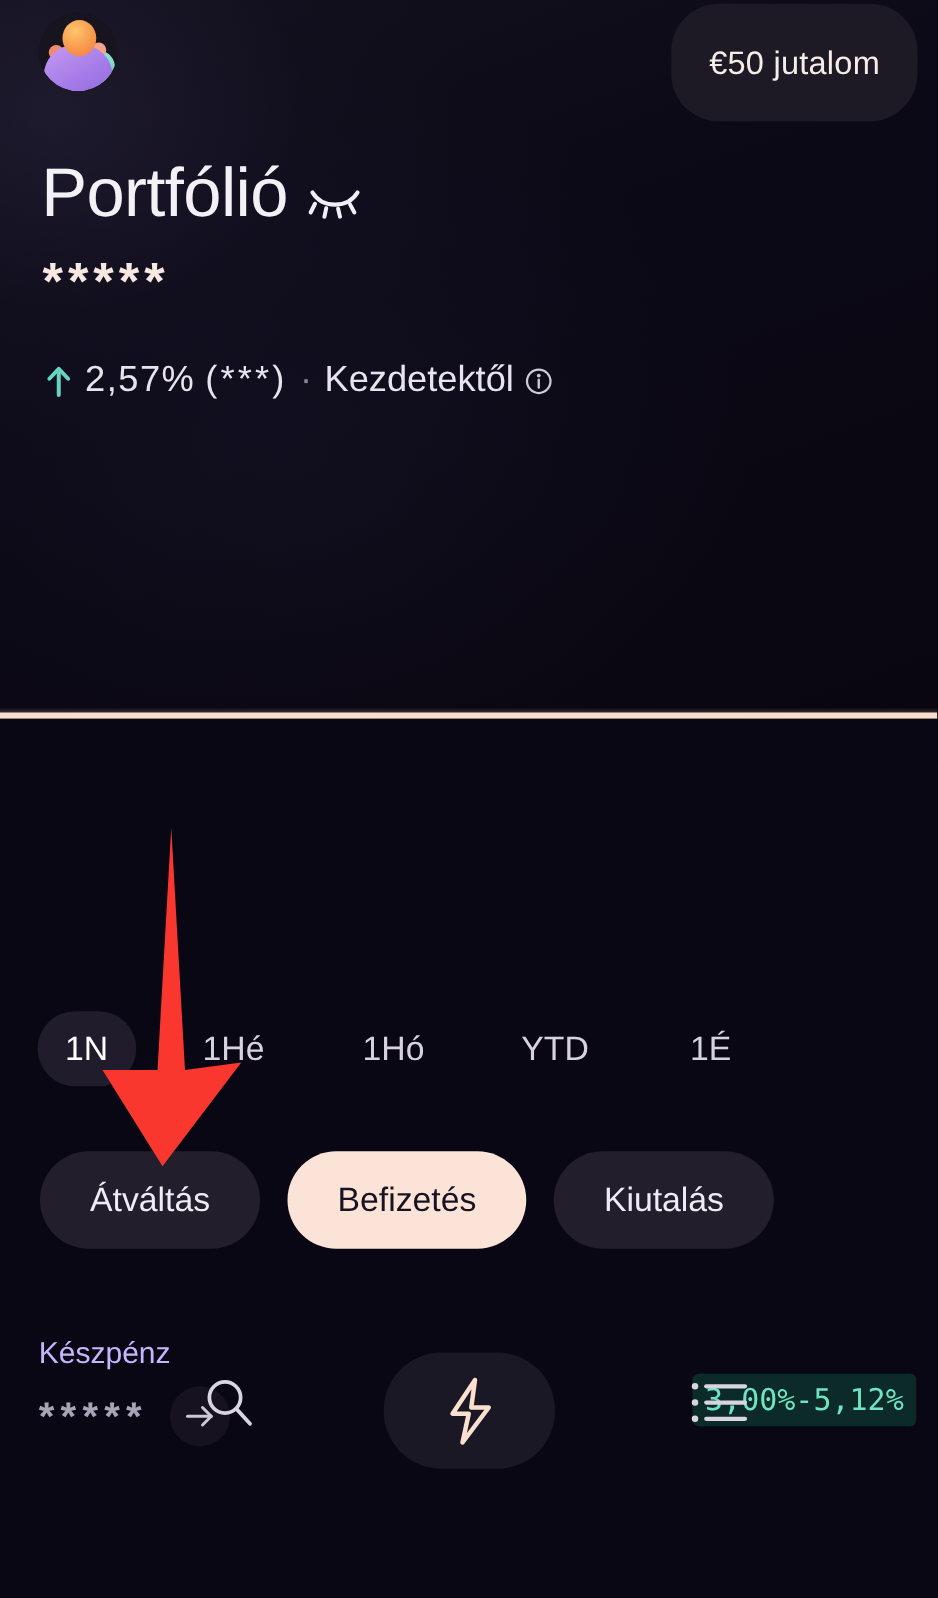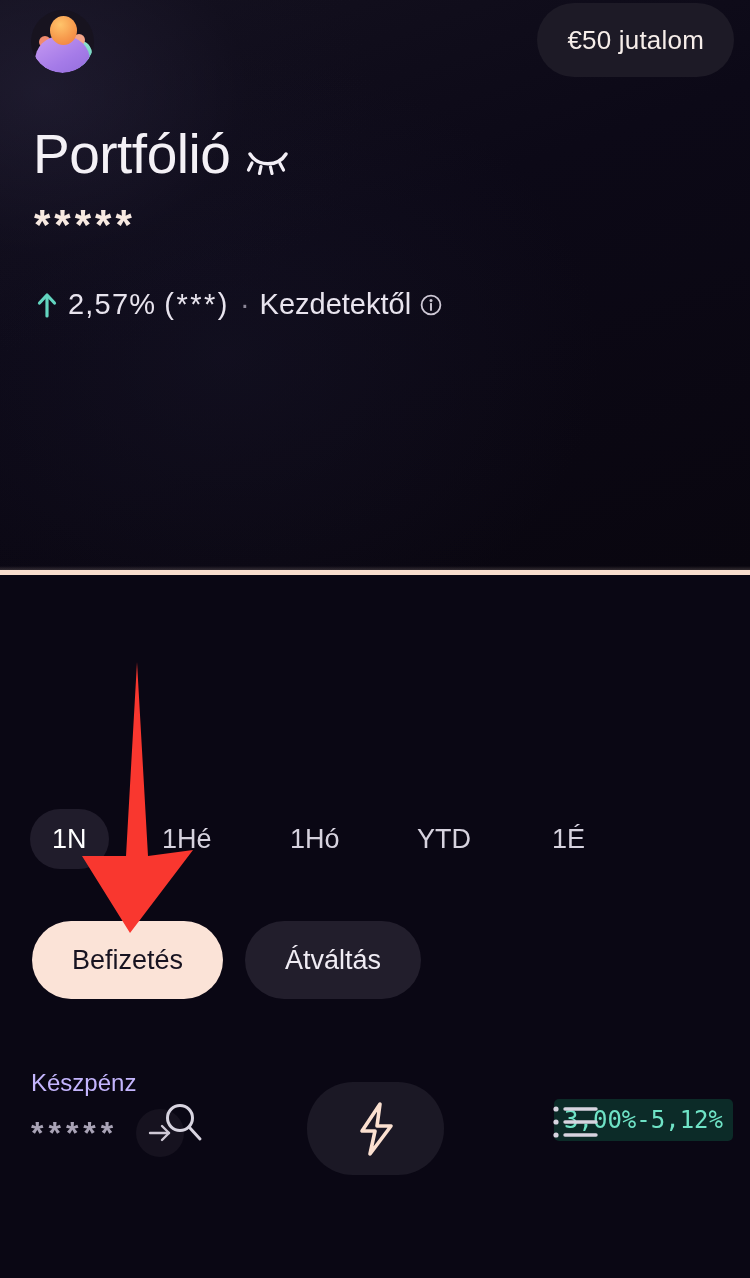--- a/index.html
+++ b/index.html
@@ -52,21 +52,21 @@
   }
   .av-teal {
     position:absolute; right:2px; top:31px; width:22px; height:26px;
     background:linear-gradient(200deg,#9BE8D6 0%,#5FC9B6 60%,#3AA895 100%);
     border-radius:4px 16px 16px 10px;
     transform:rotate(12deg);
   }
 
   .reward-pill {
     position:absolute; right:16px; top:3px;
-    height:74px; padding:0 30px;
+    height:94px; padding:0 30px;
     display:flex; align-items:center; justify-content:center;
     background:#1D1A26;
     border-radius:38px;
     color:#F6EDE9; font-size:26px; letter-spacing:0.2px;
   }
 
   .title-row {
     position:absolute; left:33px; top:126px;
     display:flex; align-items:center; gap:16px;
   }
@@ -255,25 +255,28 @@
         </div>
       <div class="tf-item" style="left:395px;">
           <span>YTD</span>
         </div>
       <div class="tf-item" style="left:530px;">
           <span>1É</span>
         </div>
     </div>
 
     <div class="actions">
+      <div class="action-btn secondary">
+          <span>Átváltás</span>
+        </div>
       <div class="action-btn primary">
           <span>Befizetés</span>
         </div>
       <div class="action-btn secondary">
-          <span>Átváltás</span>
+          <span>Kiutalás</span>
         </div>
     </div>
 
     <div class="cash-label">Készpénz</div>
 
     <div class="cash-row">
       <span class="cash-masked">*****</span>
       <div class="cash-arrow-btn">
         <svg width="28" height="24" viewBox="0 0 28 24">
           <line x1="4" y1="12" x2="23" y2="12" stroke="#CFC9D6" stroke-width="2.4" stroke-linecap="round"></line>

